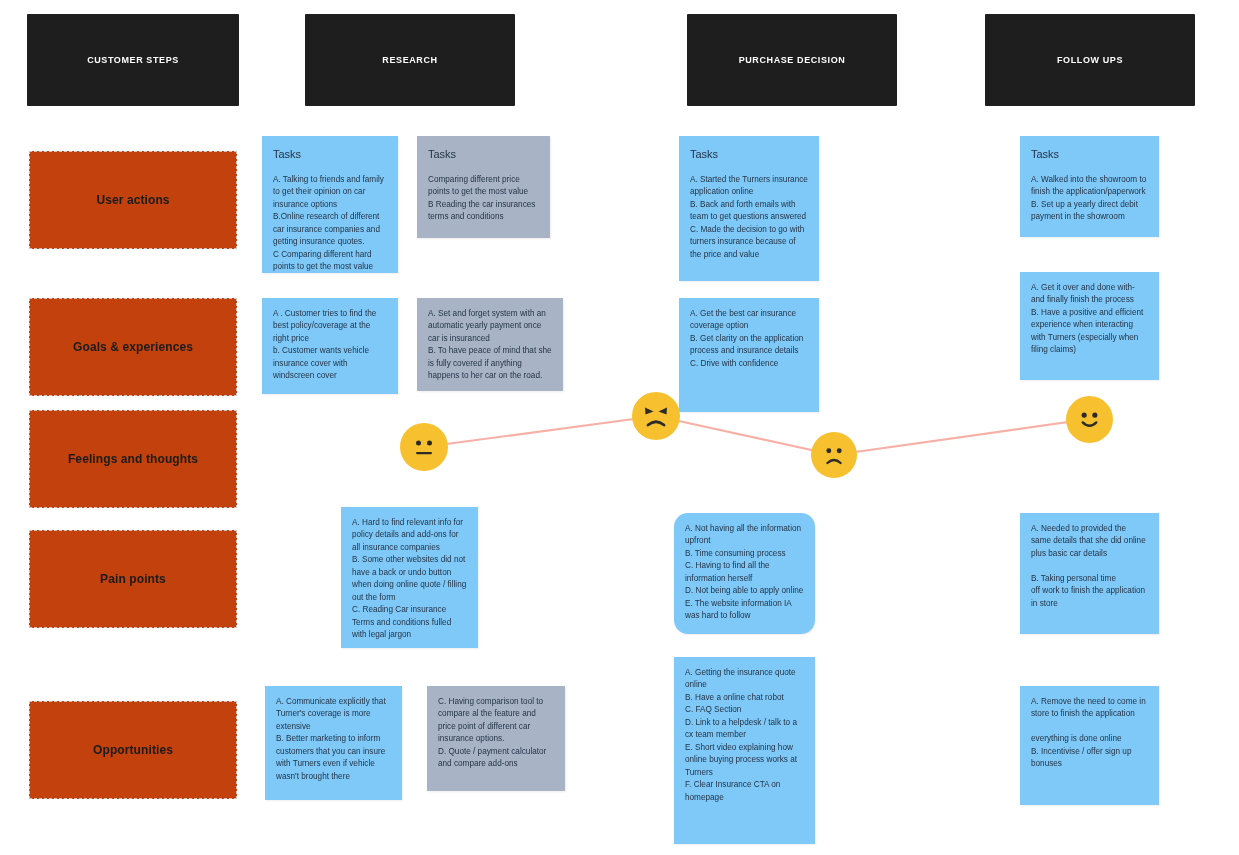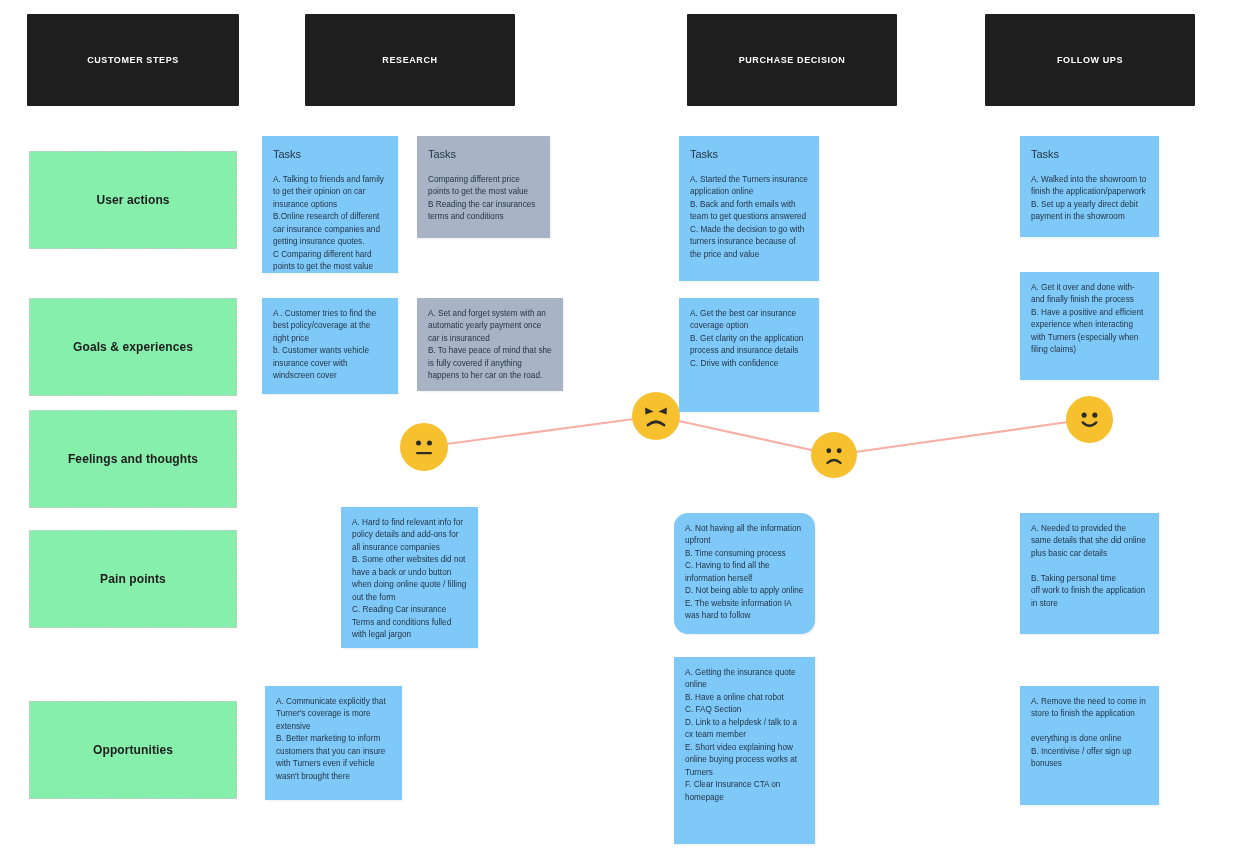--- a/index.html
+++ b/index.html
@@ -35,21 +35,21 @@
   .row-label {
     position: absolute;
     border: 1px dashed #c9c9c9;
     display: flex;
     align-items: center;
     justify-content: center;
     color: #1c1c1c;
     font-size: 12px;
     font-weight: bold;
     letter-spacing: 0.1px;
-    background: #86efac;
+    background: #c2410c;
   }
 
   
   .note {
     position: absolute;
     padding: 10px 11px 10px 11px;
     font-size: 8.2px;
     line-height: 1.52;
     color: #243447;
     overflow: hidden;
@@ -222,20 +222,24 @@
 
 B. Taking personal time
 off work to finish the application in store</span>
   </div>
 
   <div class="note blue" style="left:265px; top:686px; width:137px; height:114px;">
     <span class="note-body">A. Communicate explicitly that Turner's coverage is more extensive
 B. Better marketing to inform customers that you can insure with Turners even if vehicle wasn't brought there</span>
   </div>
 
+  <div class="note grey" style="left:427px; top:686px; width:138px; height:105px;">
+    <span class="note-body">C. Having comparison tool to compare al the feature and price point of different car insurance options.
+D. Quote / payment calculator and compare add-ons</span>
+  </div>
 
   <div class="note blue" style="left:674px; top:657px; width:141px; height:187px;">
     <span class="note-body">A. Getting the insurance quote online
 B. Have a online chat robot
 C. FAQ Section
 D. Link to a helpdesk / talk to a cx team member
 E.  Short video explaining how online buying process works at Turners
 F. Clear Insurance CTA on homepage</span>
   </div>
 

